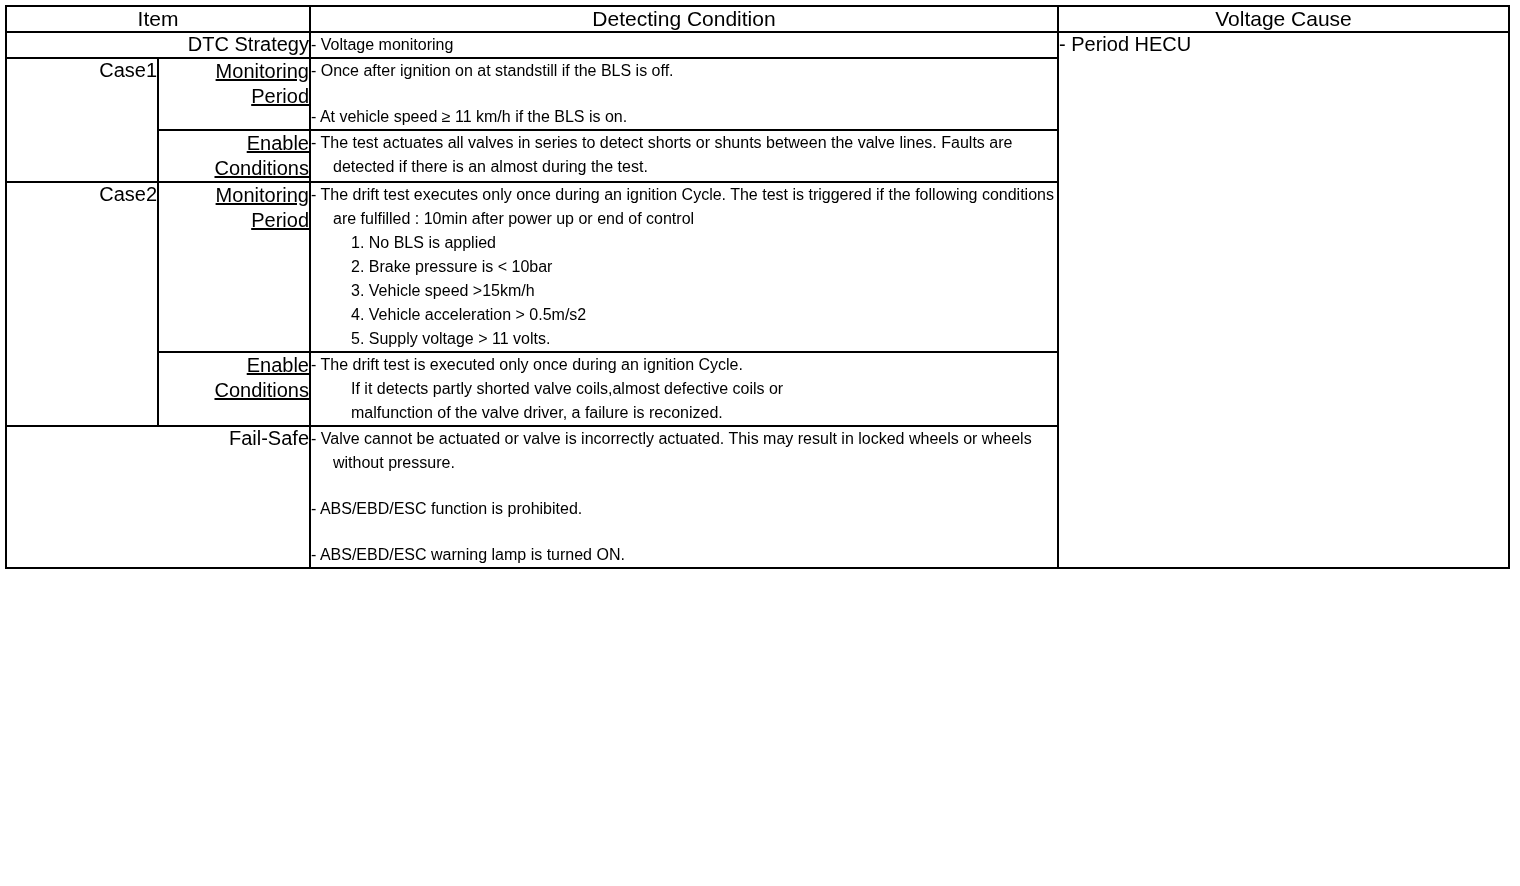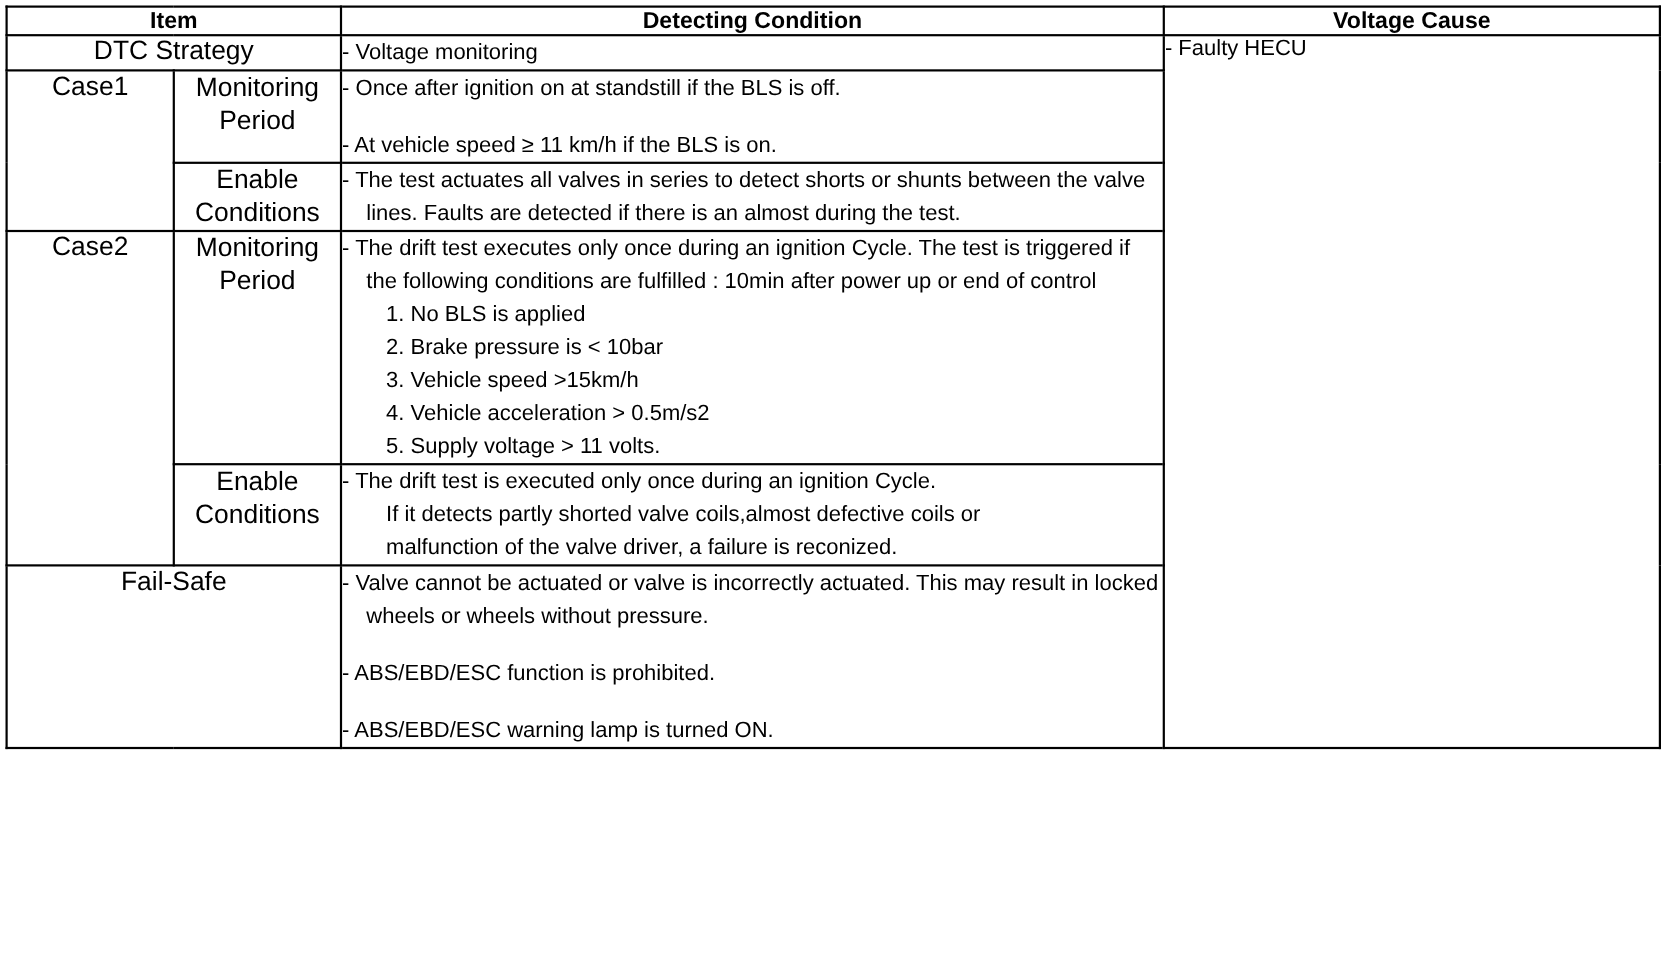--- a/index.html
+++ b/index.html
@@ -32,36 +32,37 @@
     padding: 0;
   }
   
   .col-item-a { width: 152px; }
   .col-item-b { width: 152px; }
   .col-cond   { width: 748px; }
   .col-cause  { width: 451px; }
 
   .hdr {
     text-align: center;
-    font-weight: bold;
+    font-weight: normal;
     font-size: 21px;
     padding: 8px 0 9px 0;
     vertical-align: middle;
   }
   .center-mid {
-    text-align: center;
+    text-align: right;
     vertical-align: middle;
-    font-size: 24px;
+    font-size: 20px;
     padding: 6px 4px;
   }
   .center-mid .two-line {
     line-height: 1.25;
+    text-decoration: underline;
   }
   .cell-text {
-    font-size: 20px;
+    font-size: 16px;
     line-height: 1.5;
     padding: 8px 10px 10px 10px;
   }
   .cell-text .dash-line {
     display: block;
     padding-left: 22px;
     text-indent: -22px;
   }
   .cell-text .plain-line {
     display: block;
@@ -99,21 +100,21 @@
         <td class="hdr">Detecting Condition</td>
         <td class="hdr">Voltage Cause</td>
       </tr>
 
       <tr>
         <td class="center-mid" colspan="2">DTC Strategy</td>
         <td class="cell-text">
           <span class="dash-line">-  Voltage monitoring</span>
         </td>
         <td class="cause-cell" rowspan="6">
-          <span class="dash-line">-  Faulty HECU</span>
+          <span class="dash-line">-  Period HECU</span>
         </td>
       </tr>
 
       <tr>
         <td class="center-mid" rowspan="2">Case1</td>
         <td class="center-mid">
           <span class="two-line">Monitoring</span>
           <span class="two-line">Period</span>
         </td>
         <td class="cell-text">

